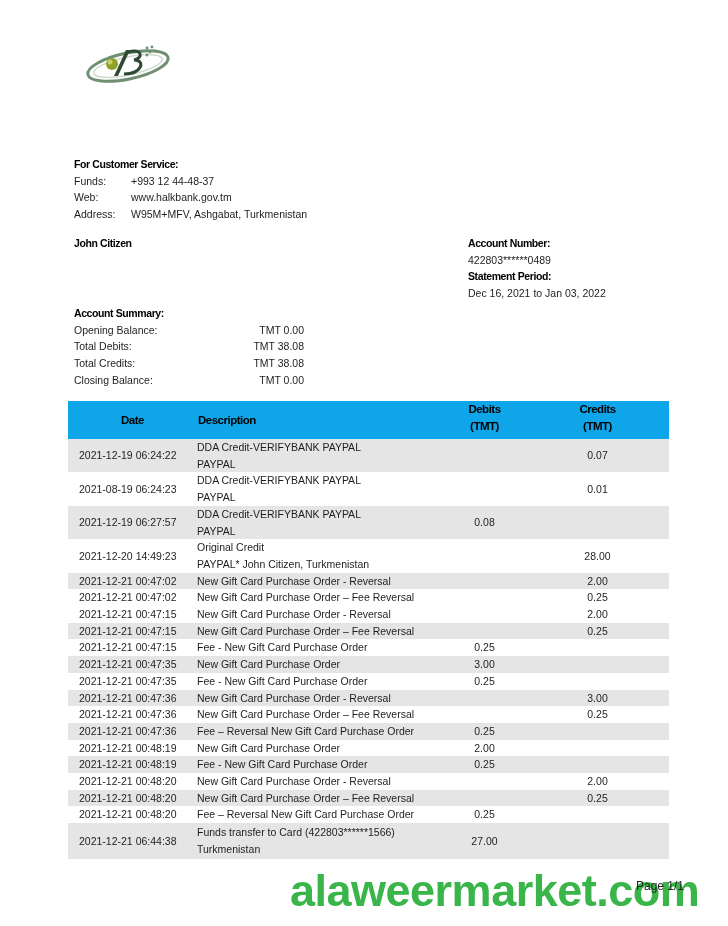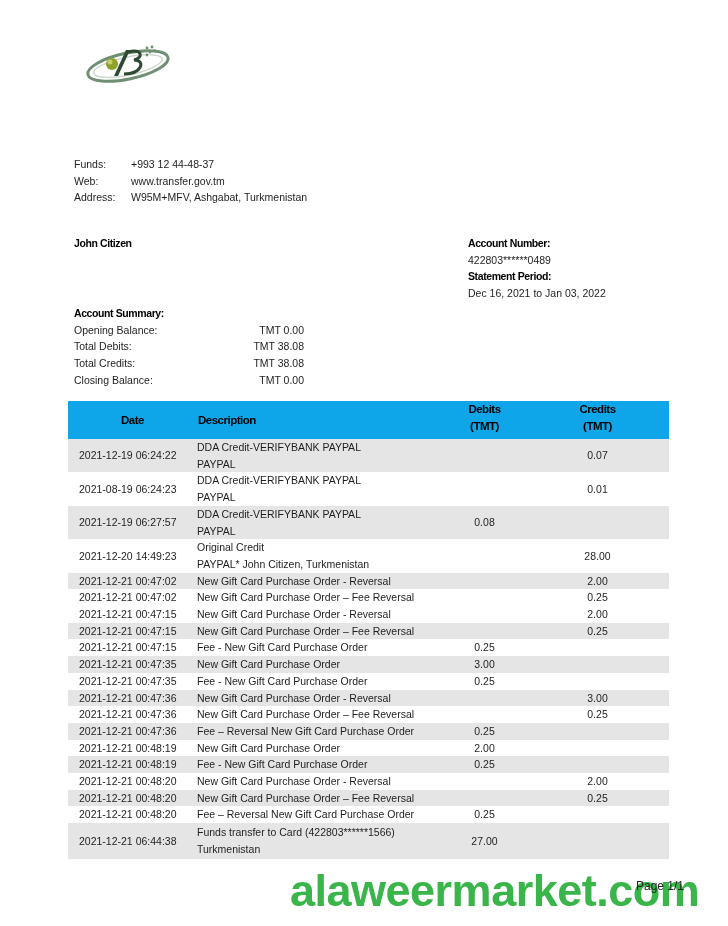--- a/index.html
+++ b/index.html
@@ -47,25 +47,26 @@
     <path d="M44 12 C58 8 60 18 50 20 C62 20 58 34 40 34" fill="none" stroke="#2e4a33" stroke-width="3"></path>
     <circle cx="63" cy="8" r="1.4" fill="#6f8f72"></circle>
     <circle cx="68" cy="7" r="1.4" fill="#6f8f72"></circle>
     <circle cx="66" cy="12" r="1.4" fill="#6f8f72"></circle>
     <circle cx="71" cy="11" r="1.4" fill="#6f8f72"></circle>
     <circle cx="63" cy="15" r="1.4" fill="#6f8f72"></circle>
   </svg>
 </div>
 
 <div class="abs cs">
+  <div class="line bold">For Customer Service:</div>
   <div class="line">
     <span class="lbl">Funds:</span><span>+993 12 44-48-37</span>
   </div>
   <div class="line">
-    <span class="lbl">Web:</span><span>www.transfer.gov.tm</span>
+    <span class="lbl">Web:</span><span>www.halkbank.gov.tm</span>
   </div>
   <div class="line">
     <span class="lbl">Address:</span><span>W95M+MFV, Ashgabat, Turkmenistan</span>
   </div>
 </div>
 
 <div class="abs cust">
   <div class="line bold">John Citizen</div>
 </div>
 

